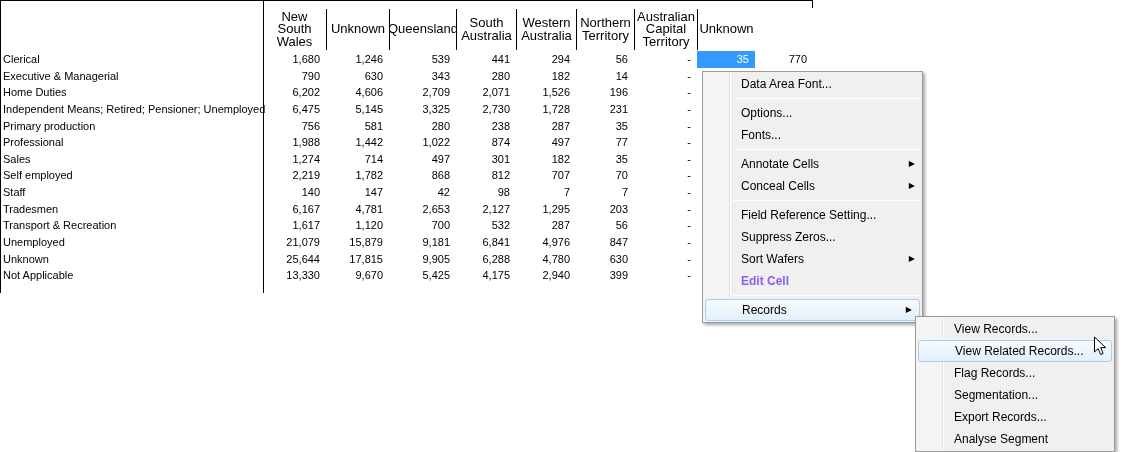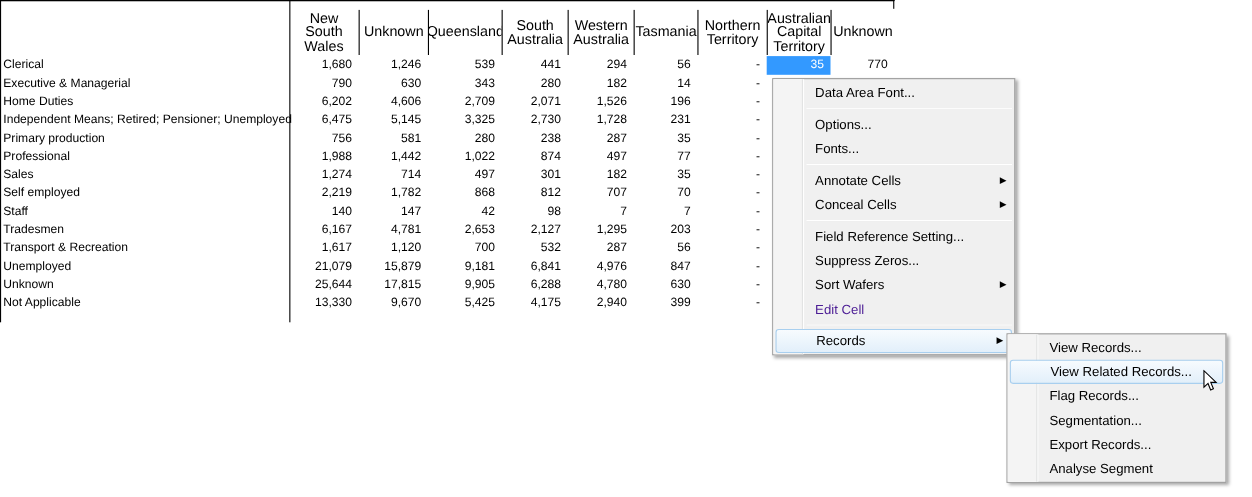--- a/index.html
+++ b/index.html
@@ -38,36 +38,36 @@
   .cell.lab { padding-left:3px; }
   .cell.num { text-align:right; padding-right:6px; }
   .cell.sel { background:#3399FF; color:#ffffff; }
   
   .menu {
     position:absolute; background:#F0F0F0; border:1px solid #9B9B9B;
     box-shadow:2px 2px 3px rgba(0,0,0,0.35); padding:1px 0;
     font-size:12px; color:#000;
   }
   #main-menu { left:702px; top:71px; width:221px; z-index:4; }
-  #records-submenu { left:915px; top:303px; width:200px; z-index:5; }
+  #records-submenu { left:915px; top:316px; width:200px; z-index:5; }
   .menu-gutter {
     position:absolute; left:0; top:0; bottom:0; width:27px;
     background:#F4F4F4; border-right:1px solid #E2E3E3;
     box-shadow:1px 0 0 rgba(255,255,255,0.9);
   }
   .menu-item {
     position:relative; height:22px; line-height:22px;
     padding-left:38px; padding-right:20px; white-space:nowrap;
   }
   .menu-item.highlight {
     margin:0 2px; padding-left:36px; line-height:20px;
     border:1px solid #A8CFEF; border-radius:3px;
     background:linear-gradient(to bottom,#F7FBFE,#E2EFFA);
   }
-  .menu-item.disabled { color:#4c1d95; }
+  .menu-item.disabled { color:#8b5cf6;font-weight:bold; }
   .menu-sep { height:1px; background:#E0E0E0; border-bottom:1px solid #FFFFFF; margin:3px 2px 3px 30px; }
   .sub-arrow { position:absolute; right:7px; top:0; font-size:8px; line-height:inherit; }
   #cursor { position:absolute; left:1093px; top:336px; z-index:9; }
 </style>
 </head>
 <body>
 
 <div class="hline" id="line-top"></div>
 <div class="hline" id="line-hdrbot"></div>
 <div class="hline" id="line-bottom"></div>
@@ -75,21 +75,20 @@
 <div class="vline" id="vline-label"></div>
 <div class="vline" id="vtick-right"></div>
 
 <div id="header-row">
     <div class="hdr-cell"></div>
     <div class="hdr-cell">New South Wales</div>
     <div class="hdr-cell bl">Unknown</div>
     <div class="hdr-cell bl">Queensland</div>
     <div class="hdr-cell bl">South Australia</div>
     <div class="hdr-cell bl">Western Australia</div>
-    <div class="hdr-cell bl">Tasmania</div>
     <div class="hdr-cell bl">Northern Territory</div>
     <div class="hdr-cell bl">Australian Capital Territory</div>
     <div class="hdr-cell bl">Unknown</div>
   </div>
 
 <div id="data-grid">
     <div class="cell lab">Clerical</div>
     <div class="cell num">1,680</div>
     <div class="cell num">1,246</div>
     <div class="cell num">539</div>

